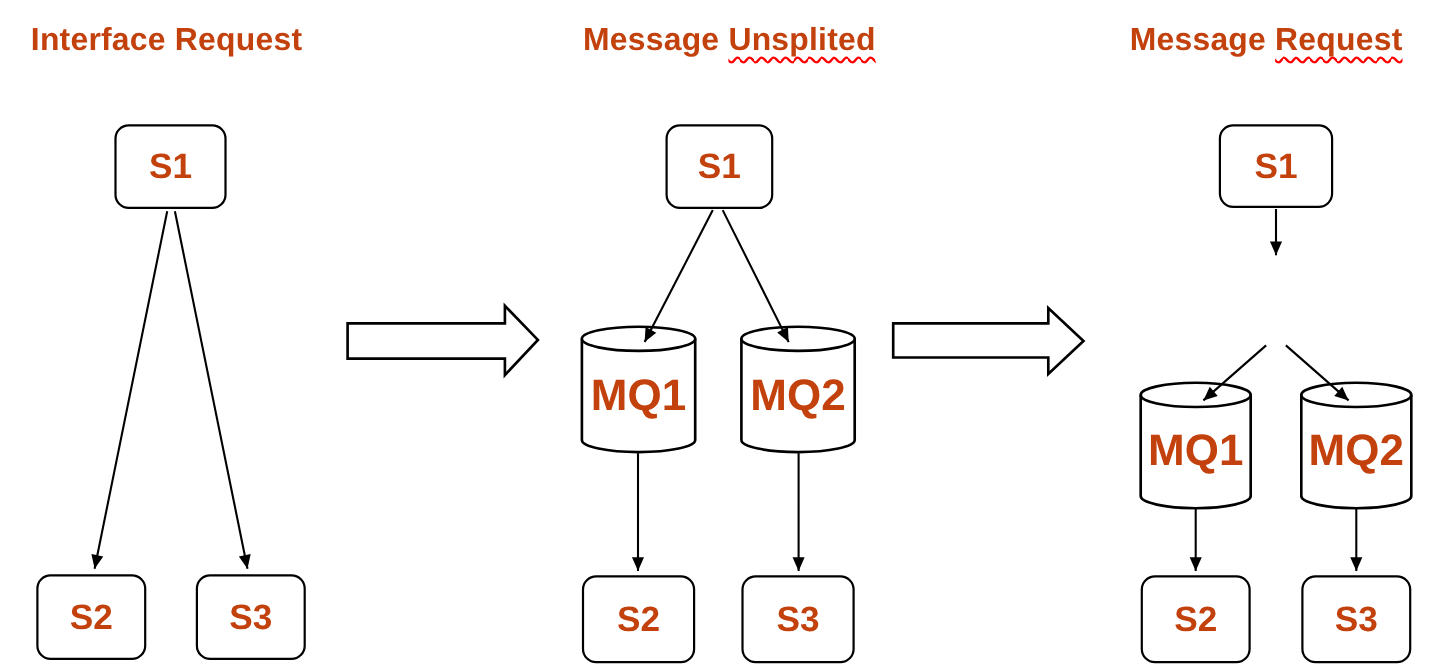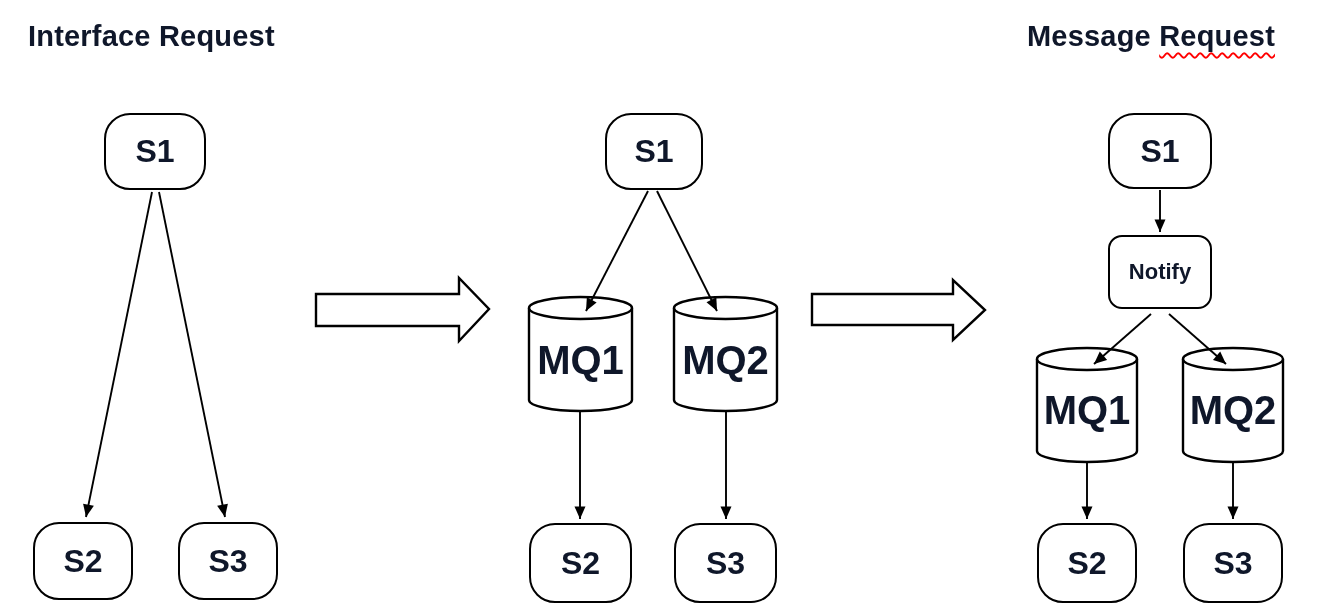--- a/index.html
+++ b/index.html
@@ -2,21 +2,21 @@
 <html><head>
 <meta charset="utf-8">
 <style>
   html, body { margin: 0; padding: 0; background: #ffffff; }
   .canvas {
     position: relative;
     width: 1318px;
     height: 606px;
     background: #ffffff;
     font-family: "Liberation Sans", sans-serif;
-    color: #0f172a;
+    color: #c2410c;
     overflow: hidden;
   }
   .layer {
     position: absolute;
     left: 0; top: 0;
   }
   .title {
     position: absolute;
     top: 20px;
     font-size: 29px;
@@ -29,21 +29,21 @@
     text-decoration: underline wavy #ff0000;
     text-decoration-thickness: 1.5px;
     text-underline-offset: 6px;
     text-decoration-skip-ink: none;
   }
   .node {
     position: absolute;
     box-sizing: border-box;
     background: #ffffff;
     border: 2.5px solid #000000;
-    border-radius: 26px;
+    border-radius: 13px;
     display: flex;
     align-items: center;
     justify-content: center;
     font-size: 32px;
     font-weight: 600;
   }
   .node.small-label { font-size: 22px; border-radius: 14px; }
   .cyl-label {
     position: absolute;
     display: flex;
@@ -103,41 +103,41 @@
   <div class="node" style="left:104px; top:113px; width:102px; height:77px;">
     <span>S1</span>
   </div>
   <div class="node" style="left:33px; top:522px; width:100px; height:78px;">
     <span>S2</span>
   </div>
   <div class="node" style="left:178px; top:522px; width:100px; height:78px;">
     <span>S3</span>
   </div>
 
+  <div class="title centered" style="left:530px; width:260px;">
+    <span>Message </span><span class="misspelled">Unsplited</span>
+  </div>
   <div class="node" style="left:605px; top:113px; width:98px; height:77px;">
     <span>S1</span>
   </div>
   <div class="cyl-label" style="left:529px; top:336px; width:103px; height:48px;">MQ1</div>
   <div class="cyl-label" style="left:674px; top:336px; width:103px; height:48px;">MQ2</div>
   <div class="node" style="left:529px; top:523px; width:103px; height:80px;">
     <span>S2</span>
   </div>
   <div class="node" style="left:674px; top:523px; width:103px; height:80px;">
     <span>S3</span>
   </div>
 
   <div class="title centered" style="left:1021px; width:260px;">
     <span>Message </span><span class="misspelled">Request</span>
   </div>
   <div class="node" style="left:1108px; top:113px; width:104px; height:76px;">
     <span>S1</span>
   </div>
-  <div class="node small-label" style="left:1108px; top:235px; width:104px; height:74px;">
-    <span>Notify</span>
-  </div>
   <div class="cyl-label" style="left:1037px; top:386px; width:100px; height:48px;">MQ1</div>
   <div class="cyl-label" style="left:1183px; top:386px; width:100px; height:48px;">MQ2</div>
   <div class="node" style="left:1037px; top:523px; width:100px; height:80px;">
     <span>S2</span>
   </div>
   <div class="node" style="left:1183px; top:523px; width:100px; height:80px;">
     <span>S3</span>
   </div>
 
 </div>

